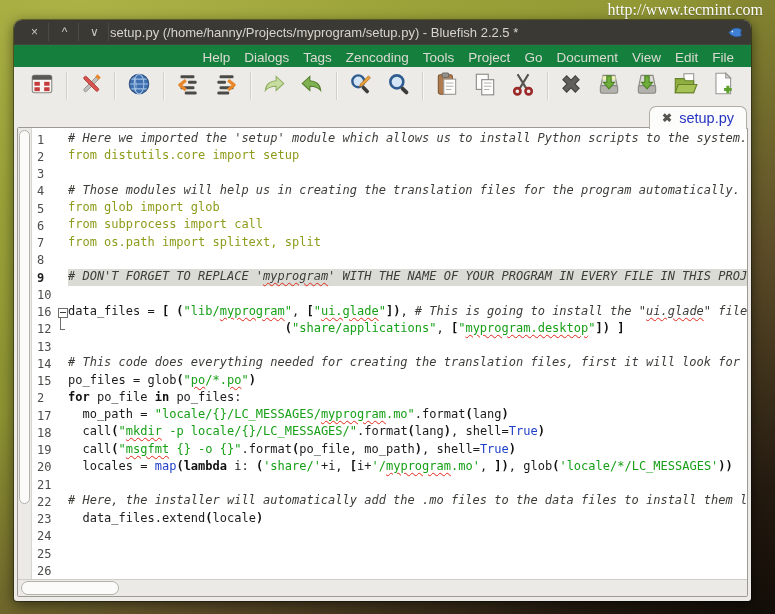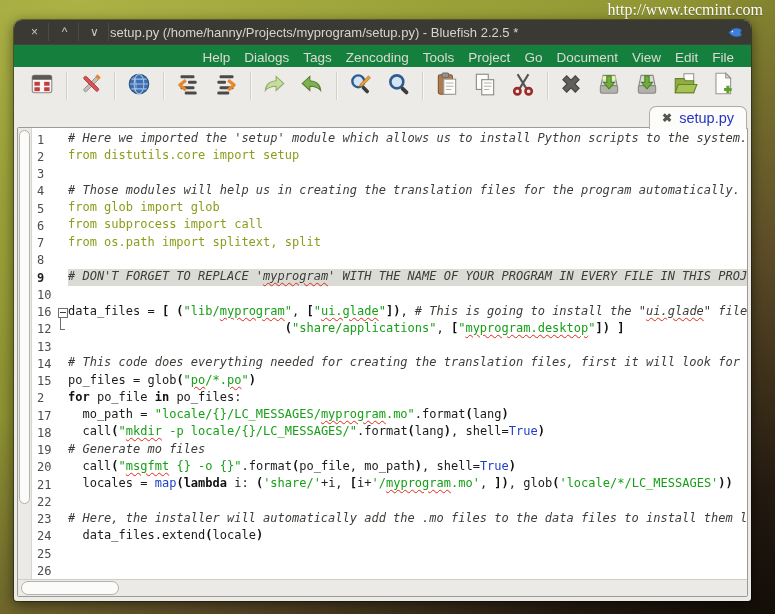--- a/index.html
+++ b/index.html
@@ -370,21 +370,20 @@
             <div class="line hl"><span class="cm"># DON'T FORGET TO REPLACE '</span><span class="cm sp">myprogram</span><span class="cm">' WITH THE NAME OF YOUR PROGRAM IN EVERY FILE IN THIS PROJECT</span></div>
             <div class="line"></div>
             <div class="line"><span class="pl">data_files = </span><span class="br">[ (</span><span class="st">"lib/</span><span class="st sp">myprogram</span><span class="st">"</span><span class="pl">, </span><span class="br">[</span><span class="st">"</span><span class="st sp">ui.glade</span><span class="st">"</span><span class="br">])</span><span class="pl">, </span><span class="cm"># This is going to install the "</span><span class="cm sp">ui.glade</span><span class="cm">" file into the /usr/lib/myprogram directory.</span></div>
             <div class="line"><span class="pl">                              </span><span class="br">(</span><span class="st">"share/applications"</span><span class="pl">, </span><span class="br">[</span><span class="st">"</span><span class="st sp">myprogram.desktop</span><span class="st">"</span><span class="br">]) ]</span></div>
             <div class="line"></div>
             <div class="line"><span class="cm"># This code does everything needed for creating the translation files, first it will look for all the .po files.</span></div>
             <div class="line"><span class="pl">po_files = glob</span><span class="br">(</span><span class="st">"</span><span class="st sp">po</span><span class="st">/*.</span><span class="st sp">po</span><span class="st">"</span><span class="br">)</span></div>
             <div class="line"><span class="k2">for</span><span class="pl"> po_file </span><span class="k2">in</span><span class="pl"> po_files:</span></div>
             <div class="line"><span class="pl">  mo_path = </span><span class="st">"locale/{}/LC_MESSAGES/</span><span class="st sp">myprogram</span><span class="st">.mo"</span><span class="pl">.format</span><span class="br">(</span><span class="pl">lang</span><span class="br">)</span></div>
             <div class="line"><span class="pl">  call</span><span class="br">(</span><span class="st">"</span><span class="st sp">mkdir</span><span class="st"> -p locale/{}/LC_MESSAGES/"</span><span class="pl">.format</span><span class="br">(</span><span class="pl">lang</span><span class="br">)</span><span class="pl">, shell=</span><span class="fn">True</span><span class="br">)</span></div>
-            <div class="line"><span class="cm"># Generate mo files</span></div>
             <div class="line"><span class="pl">  call</span><span class="br">(</span><span class="st">"</span><span class="st sp">msgfmt</span><span class="st"> {} -o {}"</span><span class="pl">.format</span><span class="br">(</span><span class="pl">po_file, mo_path</span><span class="br">)</span><span class="pl">, shell=</span><span class="fn">True</span><span class="br">)</span></div>
             <div class="line"><span class="pl">  locales = </span><span class="fn">map</span><span class="br">(</span><span class="k2">lambda</span><span class="pl"> i: </span><span class="br">(</span><span class="st">'share/'</span><span class="pl">+i, </span><span class="br">[</span><span class="pl">i+</span><span class="st">'/</span><span class="st sp">myprogram</span><span class="st">.mo'</span><span class="pl">, </span><span class="br">])</span><span class="pl">, glob</span><span class="br">(</span><span class="st">'locale/*/LC_MESSAGES'</span><span class="br">))</span></div>
             <div class="line"></div>
             <div class="line"><span class="cm"># Here, the installer will automatically add the .mo files to the data files to install them later.</span></div>
             <div class="line"><span class="pl">  data_files.extend</span><span class="br">(</span><span class="pl">locale</span><span class="br">)</span></div>
           </div>
       </div>
       <div class="hscroll">
         <div class="thumb"></div>
       </div>

